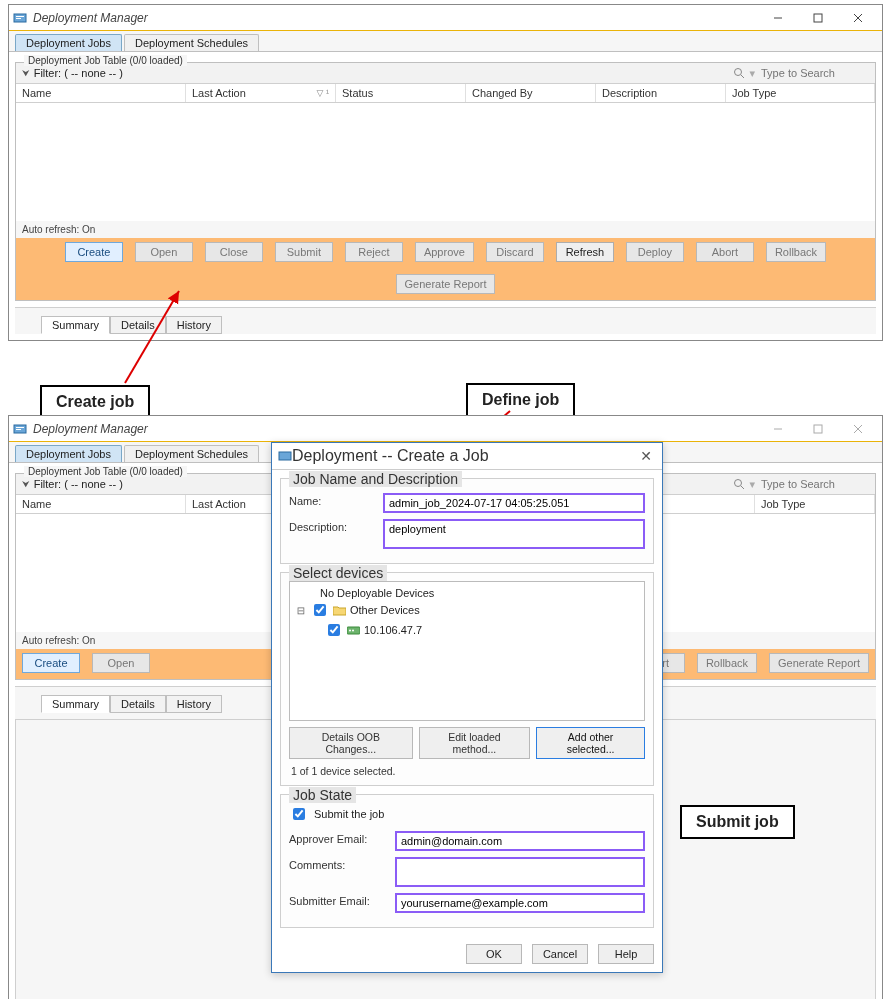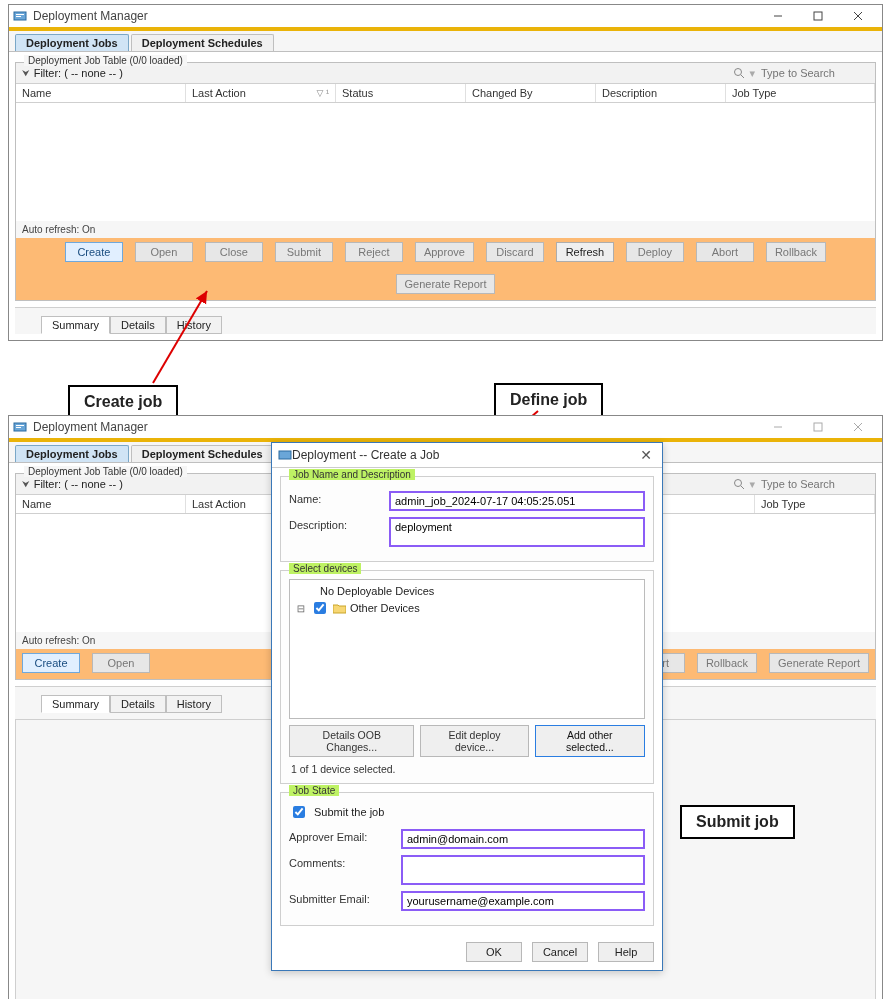--- a/index.html
+++ b/index.html
@@ -16,40 +16,40 @@
     border: 1px solid #888;
     margin: 4px 8px;
     background: #fff;
     position: relative;
   }
   .titlebar {
     height: 26px;
     display: flex;
     align-items: center;
     padding: 0 4px;
-    border-bottom: 4px solid #eab308;
+    border-bottom: 1px solid #eab308;
+    font-style: italic;
   }
   .titlebar .ico {
     width: 14px; height: 14px;
     margin-right: 6px;
   }
   .titlebar .title { flex: 1; color: #444; font-size: 12px; }
   .winbtn {
     width: 40px; height: 22px;
     display: flex; align-items: center; justify-content: center;
     color: #444;
   }
   .winbtn svg { width: 10px; height: 10px; }
   
   .tabstrip {
     display: flex;
     padding: 3px 6px 0 6px;
     background: #f6f6f6;
     border-bottom: 1px solid #bfbfbf;
-    font-weight: bold;
   }
   .tab {
     padding: 2px 10px;
     border: 1px solid #bfbfbf;
     border-bottom: none;
     background: #f0f0f0;
     margin-right: 2px;
     font-size: 11px;
     border-radius: 2px 2px 0 0;
   }
@@ -160,37 +160,37 @@
     border:1px solid #3a78b8;
     box-shadow:0 2px 8px rgba(0,0,0,0.2);
     z-index:5;
   }
   .dlgtitle {
     display:flex; align-items:center;
     padding:4px 6px;
     border-bottom:1px solid #ccc;
     background:#fff;
   }
-  .dlgtitle .t { flex:1; font-size:12px; color:#333; }
+  .dlgtitle .t { flex:1; font-size:16px; color:#333; }
   .dlgclose { width:20px; text-align:center; color:#555; font-size:14px; }
   .section {
     border:1px solid #cfcfcf;
     margin:8px;
     padding:8px;
     position:relative;
     background:#fdfdfd;
   }
   .sectitle {
     position:absolute; top:-8px; left:8px;
-    background:#bef264; padding:0 4px;
-    font-size:10px; color:#333;
+    background:#e5e5e5; padding:0 4px;
+    font-size:14px; color:#333;
   }
   .formrow {
     display:flex; align-items:flex-start;
-    gap:22px; margin:6px 0;
+    gap:16px; margin:6px 0;
   }
   .formrow label { width:78px; font-size:11px; color:#333; padding-top:2px;}
   .formrow input[type=text], .formrow textarea {
     flex:1;
     border:2px solid #8b5cf6;
     padding:2px 4px;
     font-size:11px;
     font-family:inherit;
     background:#fff;
   }
@@ -317,21 +317,21 @@
 
   <div style="border-top:1px solid #cfcfcf; padding-top:4px; margin:0 6px 6px 6px; background:#f6f6f6;">
     <div class="bottomtabs">
       <div class="btab active">Summary</div>
       <div class="btab">Details</div>
       <div class="btab">History</div>
     </div>
   </div>
 </div>
 
-<div style="position:relative; height:70px;margin-left:28px;">
+<div style="position:relative; height:70px;">
   <svg class="arrow" style="position:absolute; left:115px; top:-62px;" width="80" height="110" viewBox="0 0 80 110">
     <defs>
         <marker id="ah1" markerWidth="8" markerHeight="8" refX="6" refY="3" orient="auto">
           <path d="M0,0 L6,3 L0,6 Z" fill="#d00"></path>
         </marker>
       </defs>
     <line x1="10" y1="100" x2="64" y2="8" stroke="#d00" stroke-width="2" marker-end="url(#ah1)"></line>
   </svg>
   <div class="callout" style="position:absolute; left:40px; top:40px;">Create job</div>
 
@@ -454,24 +454,33 @@
           <span>No Deployable Devices</span>
         </div>
         <div class="tnode" style="padding-left:0px">
           <span class="exp">⊟</span>
           <input type="checkbox" checked="" style="">
           <svg class="foldericon" viewBox="0 0 13 11">
                 <path d="M0 2h5l1 1h7v7H0z" fill="#f7d774" stroke="#c9a52a"></path>
               </svg>
           <span>Other Devices</span>
         </div>
+        <div class="tnode" style="padding-left:28px">
+          <input type="checkbox" checked="" style="">
+          <svg class="devicon" viewBox="0 0 13 11">
+                <rect x="0" y="2" width="13" height="7" rx="1" fill="#6cb36c" stroke="#3a8a3a"></rect>
+                <circle cx="3" cy="5.5" r="1" fill="#fff"></circle>
+                <circle cx="6" cy="5.5" r="1" fill="#fff"></circle>
+              </svg>
+          <span>10.106.47.7</span>
+        </div>
       </div>
       <div class="treebtns">
         <div class="btn">Details OOB Changes...</div>
-        <div class="btn">Edit deploy device...</div>
+        <div class="btn">Edit loaded method...</div>
         <div class="btn sel">Add other selected...</div>
       </div>
       <div class="selcount">1 of 1 device selected.</div>
     </div>
 
     <div class="section">
       <span class="sectitle">Job State</span>
       <div class="chkline">
         <input type="checkbox" checked="" style="">
         <span>Submit the job</span>

